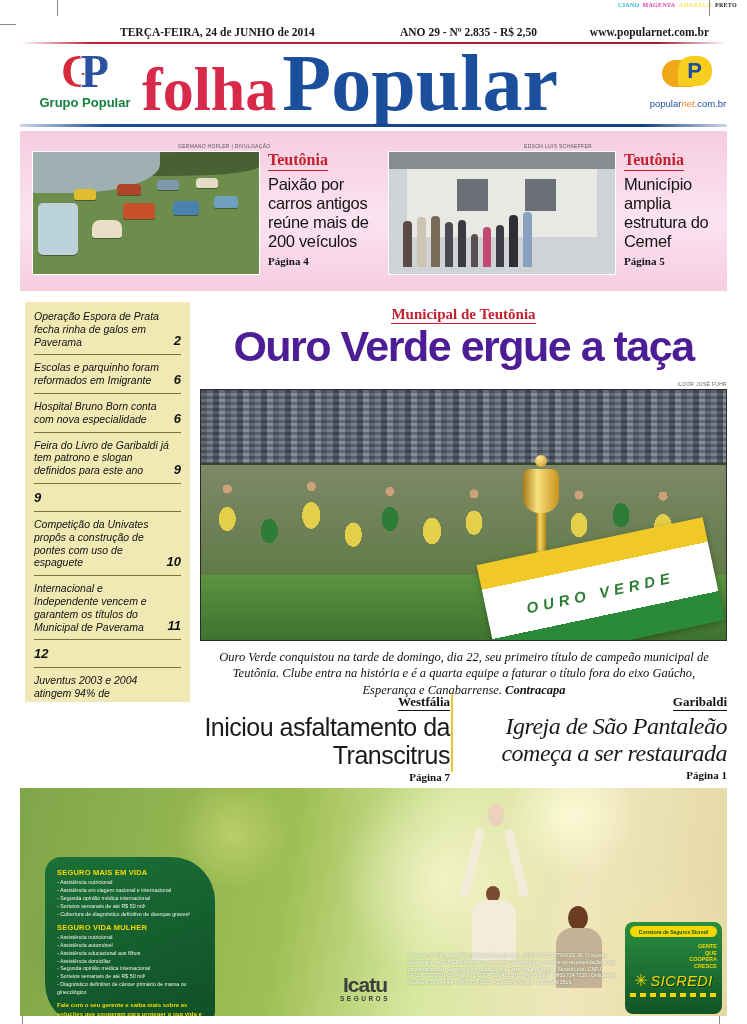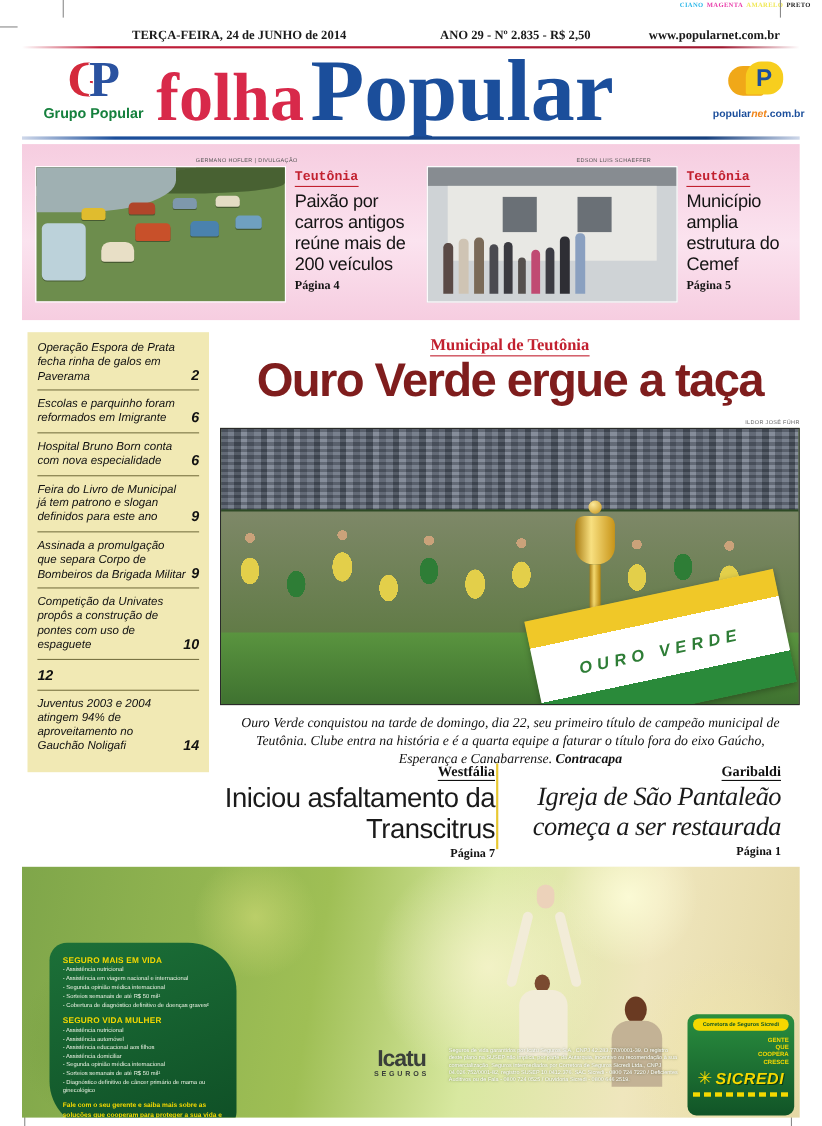--- a/index.html
+++ b/index.html
@@ -28,37 +28,37 @@
   .gp-letters .p { color:#2a52a0; margin-left:-16px; text-shadow:-1px 0 #fff,1px 0 #fff,0 1px #fff,0 -1px #fff; }
   .gp-sub { font-size:13px; font-weight:bold; color:#15803d; margin-top:1px; }
   .masthead-title { position:absolute; top:38px; left:142px; width:500px; height:88px; display:flex; align-items:baseline; }
   .masthead-title .folha { font-family:"Liberation Serif", serif; font-weight:bold; color:#d8294a; font-size:62px; line-height:88px; }
   .masthead-title .popular { font-family:"Liberation Serif", serif; font-weight:bold; color:#1b4e9b; font-size:80px; margin-left:6px; letter-spacing:0; }
   .pnet-logo { position:absolute; top:56px; left:648px; width:80px; text-align:center; }
   .bubble { position:relative; width:52px; height:40px; margin:0 auto; }
   .bubble .b1 { position:absolute; left:0; top:4px; width:32px; height:27px; background:#f0a818; border-radius:14px 14px 2px 14px; }
   .bubble .b2 { position:absolute; right:2px; top:0; width:34px; height:30px; background:#f7ce1e; border-radius:14px 14px 14px 2px; }
   .bubble .pletter { position:absolute; right:12px; top:2px; font-weight:900; font-size:22px; color:#1b4e9b; }
-  .pnet-text { font-size:9.5px; font-weight:bold; margin-top:2px; }
+  .pnet-text { font-size:9.5px; font-weight:normal; margin-top:2px; }
   .pnet-text .t1{color:#1b4e9b;} .pnet-text .t2{color:#f08519; font-style:italic;} .pnet-text .t3{color:#1b4e9b;}
   .rule-blue { position:absolute; top:124px; left:20px; width:707px; height:3px;
     background:linear-gradient(90deg,#cfd8ea,#1b4e9b 12%,#16407e 88%,#cfd8ea); }
 
   
   .pink-band { position:absolute; top:131px; left:20px; width:707px; height:160px;
     background:linear-gradient(180deg,#f6cde0,#fbe3ef 55%,#f6cde0); }
   .tbox { position:absolute; top:8px; height:144px; }
   .tbox.left { left:8px; width:348px; }
   .tbox.right { left:364px; width:338px; }
   .tphoto-credit { position:absolute; top:4px; font-size:5px; color:#555; letter-spacing:.3px; }
   .tbox.left .tphoto-credit { left:150px; }
   .tbox.right .tphoto-credit { left:140px; }
   .tphoto { position:absolute; top:12px; left:4px; width:228px; height:124px; border:1px solid #fff; overflow:hidden; }
   .ttext { position:absolute; top:12px; left:240px; width:106px; }
-  .tkicker { font-family:Liberation Mono, monospace; font-weight:bold; font-size:12px; color:#c2202f; border-bottom:1px solid #c2202f; display:inline-block; padding-bottom:1px; }
+  .tkicker { font-family:Liberation Serif, serif; font-weight:bold; font-size:16px; color:#c2202f; border-bottom:1px solid #c2202f; display:inline-block; padding-bottom:1px; }
   .thead { margin-top:4px; font-size:16.5px; line-height:1.16; color:#141414; letter-spacing:-.3px; }
   .tpage { margin-top:3px; font-family:"Liberation Serif", serif; font-weight:bold; font-size:11px; color:#141414; }
 
   
   .cars-photo { background:linear-gradient(170deg,#93a483 0 16%,#6d8d4d 16% 100%); position:relative; }
   .lake { position:absolute; top:0; left:0; width:56%; height:34%; background:#9fb0b2; border-radius:0 0 70% 0; }
   .treeline { position:absolute; top:0; left:0; width:100%; height:20%; background:#42592e; opacity:.85; border-radius:0 0 40% 30%; }
   .car { position:absolute; border-radius:4px 4px 2px 2px; box-shadow:0 1px 0 rgba(0,0,0,.35); }
 
   
@@ -77,21 +77,21 @@
   .sb-item { display:flex; align-items:flex-end; gap:4px; padding:6px 0 6px 0; border-bottom:1px solid #7a7444; }
   .sb-item:last-child { border-bottom:none; }
   .sb-text { flex:1; font-style:italic; font-size:10.5px; line-height:1.22; color:#111; }
   .sb-text .ul { text-decoration:underline; }
   .sb-page { font-style:italic; font-weight:bold; font-size:13px; color:#111; }
 
   
   .main-kicker-wrap { position:absolute; top:305px; left:200px; width:527px; text-align:center; }
   .kicker-red { font-family:"Liberation Serif", serif; font-weight:bold; font-size:15px; color:#c2202f; border-bottom:1px solid #c2202f; display:inline-block; }
   .main-headline { position:absolute; top:322px; left:197px; width:533px; text-align:center;
-    font-weight:bold; font-size:43px; letter-spacing:-1.5px; color:#7f1d1d; white-space:nowrap; }
+    font-weight:bold; font-size:43px; letter-spacing:-1.5px; color:#4c1d95; white-space:nowrap; }
   .main-credit { position:absolute; top:381px; left:200px; width:527px; text-align:right; font-size:5px; color:#666; letter-spacing:.3px; }
   .main-photo { position:absolute; top:389px; left:200px; width:527px; height:252px; border:1px solid #2a2a2a; overflow:hidden; background:#6d8d4d; }
   .crowd { position:absolute; top:0; left:0; width:100%; height:30%;
     background:repeating-linear-gradient(90deg,#59616e 0 6px,#707886 6px 12px,#4a525e 12px 18px,#7e8694 18px 24px); }
   .crowd:after { content:""; position:absolute; inset:0;
     background:repeating-linear-gradient(0deg, rgba(20,24,30,.25) 0 3px, rgba(255,255,255,.06) 3px 6px); }
   .fence { position:absolute; top:29%; left:0; width:100%; height:3px; background:#2e4a26; }
   .players { position:absolute; top:30%; left:0; width:100%; height:48%;
     background:
       radial-gradient(ellipse 14px 20px at 5% 45%, #e3cf4a 0 60%, transparent 61%),
@@ -124,21 +124,21 @@
   .flag span { font-weight:800; font-style:italic; font-size:15px; letter-spacing:5px; color:#2e7d36; }
 
   .caption { position:absolute; top:649px; left:205px; width:518px; text-align:center;
     font-family:"Liberation Serif", serif; font-style:italic; font-size:12.5px; line-height:1.3; color:#111; }
   .caption b { font-style:italic; }
 
   
   .bt-divider { position:absolute; top:694px; left:451px; width:2px; height:78px; background:#e8c832; }
   .bteaser { position:absolute; top:692px; text-align:right; }
   .bteaser.left { left:200px; width:250px; }
-  .bteaser.right { left:438px; width:272px; }
+  .bteaser.right { left:455px; width:272px; }
   .bt-kicker { font-family:"Liberation Serif", serif; font-weight:bold; font-size:13px; color:#111; border-bottom:1px solid #111; display:inline-block; }
   .bt-head { margin-top:2px; font-size:25px; line-height:1.12; color:#1a1a1a; letter-spacing:-.5px; }
   .bt-head.italic { font-style:italic; font-family:"Liberation Serif", serif; font-size:24px; }
   .bt-page { margin-top:2px; font-family:"Liberation Serif", serif; font-weight:bold; font-size:11px; color:#111; }
 
   
   .ad { position:absolute; top:788px; left:20px; width:707px; height:228px; overflow:hidden;
     background:
       radial-gradient(circle 90px at 78% 12%, rgba(255,255,220,.8), transparent 70%),
       radial-gradient(circle 140px at 60% 40%, rgba(250,245,210,.75), transparent 75%),
@@ -150,32 +150,32 @@
   .fam { position:absolute; border-radius:50%; }
   .ad-panel { position:absolute; left:25px; top:42px; width:170px; height:170px; padding:11px 10px 8px 12px;
     background:linear-gradient(160deg,#1c7038,#0f4f26); border-radius:16px 44px 16px 44px; color:#fff;margin-top:27px; }
   .ad-panel h3 { color:#f5d800; font-size:7.5px; letter-spacing:.2px; margin-bottom:2px; }
   .ad-panel .plist { font-size:5.3px; line-height:1.5; color:#eef4e6; margin-bottom:4px; }
   .ad-panel .pfooter { color:#f5d800; font-weight:bold; font-size:6px; line-height:1.4; margin-top:3px; }
   .ad-slogan { position:absolute; left:183px; top:132px; width:118px; height:90px; background:#3aa94a; padding:9px 8px; }
   .ad-slogan .s1 { color:#f5d800; font-weight:bold; font-size:8.5px; line-height:1.35; }
   .ad-slogan .s2 { color:#fff; font-weight:bold; font-size:8.5px; line-height:1.35; }
   .icatu { position:absolute; left:310px; top:164px; width:70px; text-align:center; color:#3a3f3a; }
-  .icatu .iname { font-weight:900; font-size:21px; letter-spacing:-1px; line-height:1; }
+  .icatu .iname { font-weight:900; font-size:21px; letter-spacing:-1px; line-height:1;margin-top:22px; }
   .icatu .isub { font-weight:bold; font-size:6.5px; letter-spacing:2.5px; }
   .ad-legal { position:absolute; left:388px; top:164px; width:212px; font-size:5px; line-height:1.35; color:#fff;
     text-shadow:0 0 2px rgba(60,80,30,.8); }
   .sicredi { position:absolute; left:605px; top:134px; width:97px; height:92px; border-radius:8px;
     background:linear-gradient(180deg,#2a8f3f,#115427); padding:4px 5px; }
   .sic-pill { width:87px; height:11px; background:#f5d800; border-radius:6px; display:flex; align-items:center; justify-content:center;
     color:#0f5427; font-weight:bold; font-size:5px; }
   .sic-motto { margin-top:6px; text-align:right; color:#f5d800; font-weight:bold; font-size:5.5px; line-height:1.2; }
   .sic-brandrow { display:flex; align-items:center; justify-content:center; gap:3px; margin-top:4px; }
   .sic-star { color:#f5d800; font-size:16px; line-height:1; }
-  .sic-name { color:#f5d800; font-weight:700; font-style:italic; font-size:14.5px; letter-spacing:.5px;
+  .sic-name { color:#f5d800; font-weight:400; font-style:italic; font-size:14.5px; letter-spacing:.5px;
     text-shadow:1px 1px 0 #0a3a18; }
   .sic-dash { margin-top:4px; height:4px;
     background:repeating-linear-gradient(90deg,#f5d800 0 6px, transparent 6px 10px); }
 </style>
 </head>
 <body>
 
 <div id="page">
 
   <div class="cmyk">
@@ -276,30 +276,33 @@
         </div>
       <div class="sb-item">
           <div class="sb-text">Escolas e parquinho foram reformados em Imigrante</div>
           <div class="sb-page">6</div>
         </div>
       <div class="sb-item">
           <div class="sb-text">Hospital Bruno Born conta com nova especialidade</div>
           <div class="sb-page">6</div>
         </div>
       <div class="sb-item">
-          <div class="sb-text">Feira do Livro de Municipal já tem patrono e slogan definidos para este ano</div>
+          <div class="sb-text">Feira do Livro de Garibaldi já tem patrono e slogan definidos para este ano</div>
           <div class="sb-page">9</div>
         </div>
       <div class="sb-item">
-          <div class="sb-text">Assinada a promulgação que separa Corpo de Bombeiros da Brigada Militar</div>
           <div class="sb-page">9</div>
         </div>
       <div class="sb-item">
           <div class="sb-text">Competição da Univates propôs a construção de pontes com uso de espaguete</div>
           <div class="sb-page">10</div>
+        </div>
+      <div class="sb-item">
+          <div class="sb-text">Internacional e Independente vencem e garantem os títulos do Municipal de Paverama</div>
+          <div class="sb-page">11</div>
         </div>
       <div class="sb-item">
           <div class="sb-page">12</div>
         </div>
       <div class="sb-item">
           <div class="sb-text">Juventus 2003 e 2004 atingem 94% de aproveitamento no Gauchão Noligafi</div>
           <div class="sb-page">14</div>
         </div>
 
     </div>

